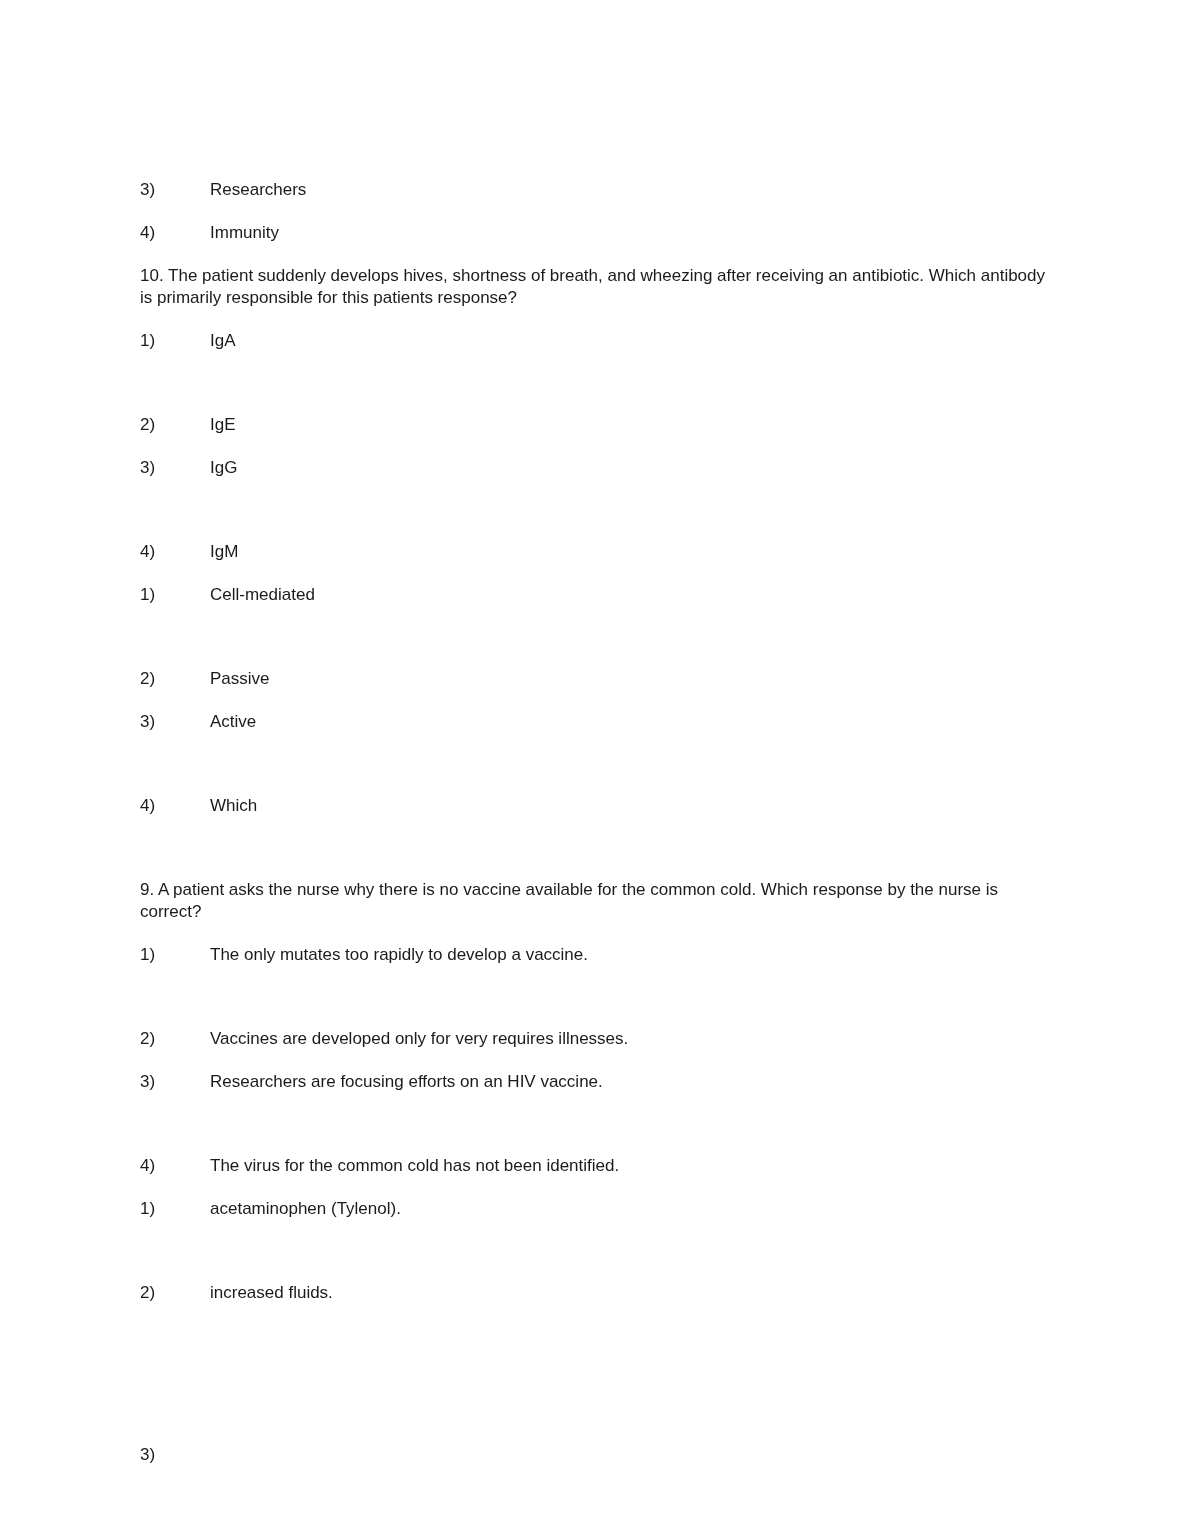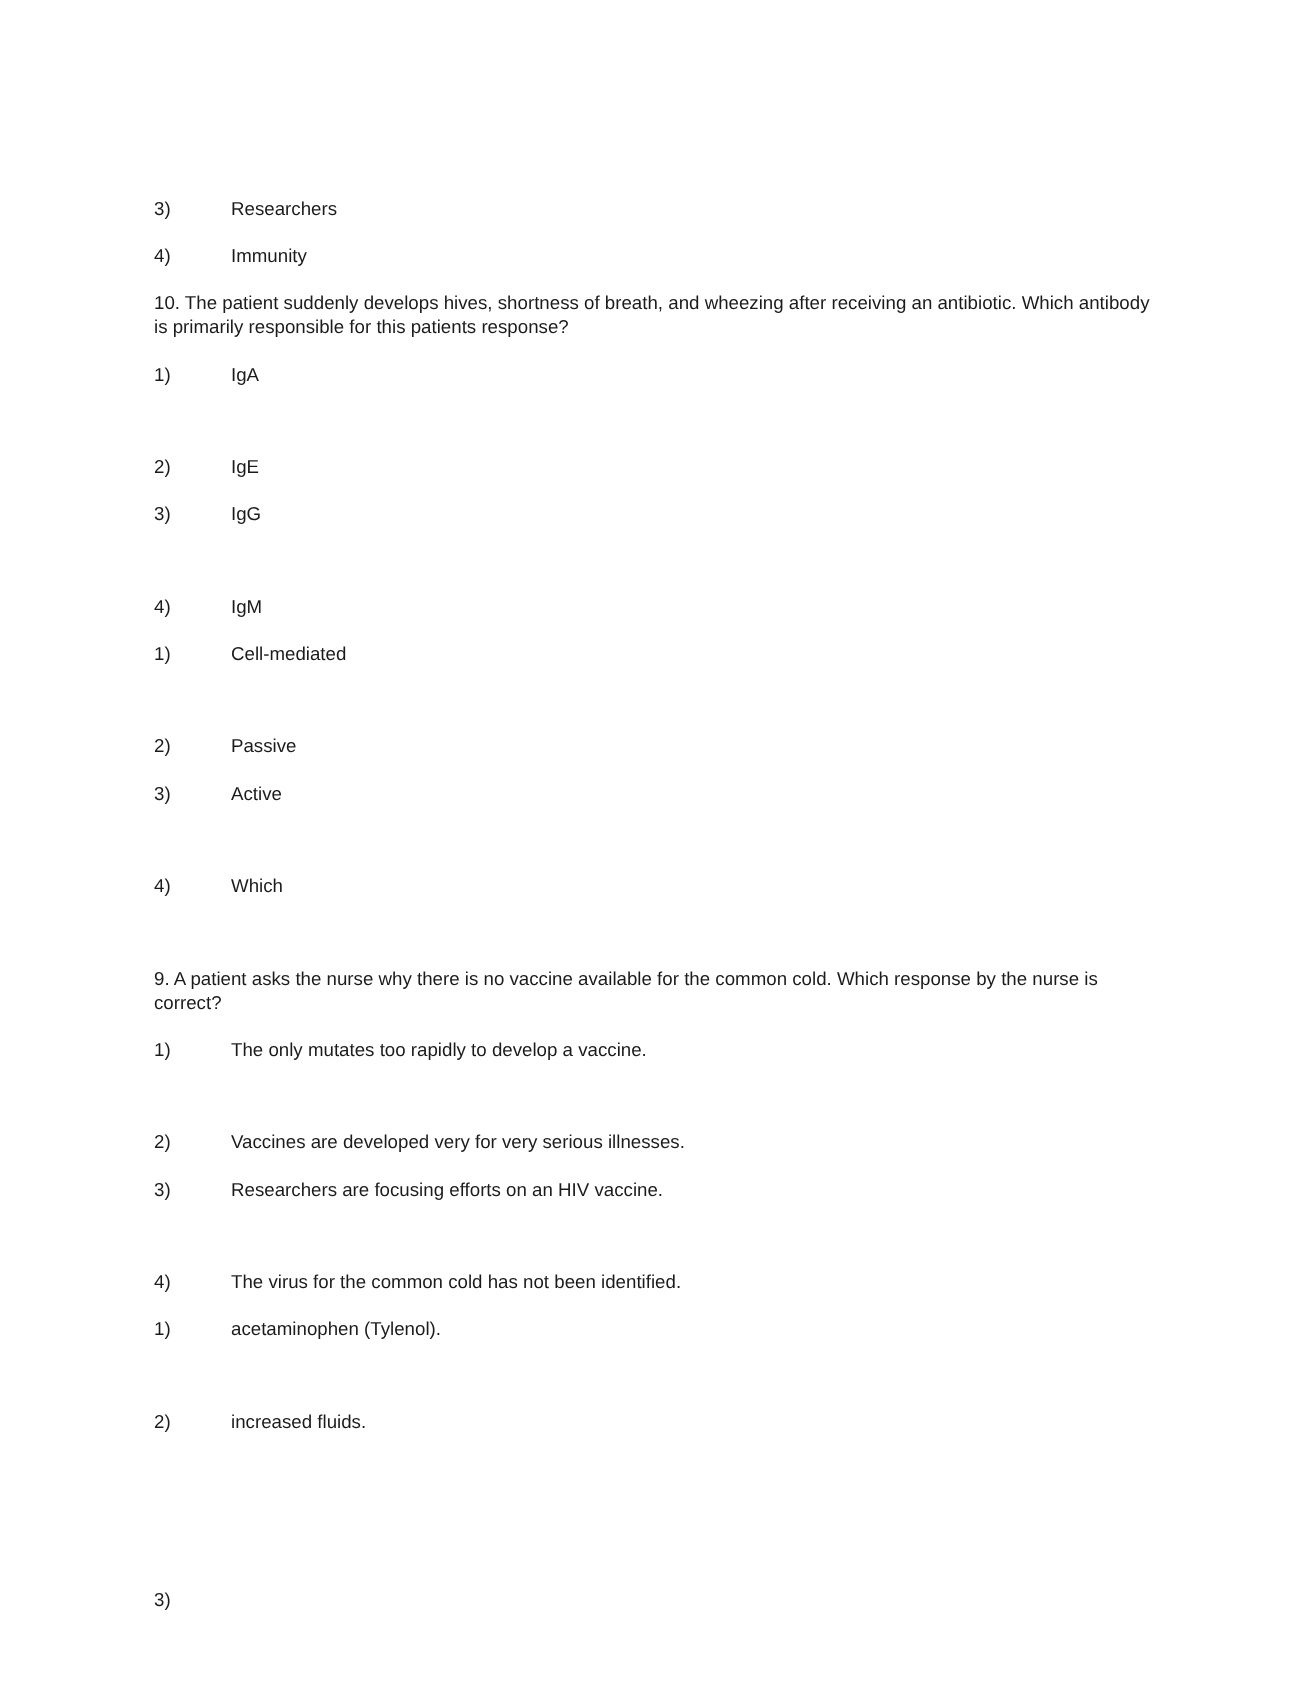--- a/index.html
+++ b/index.html
@@ -76,21 +76,21 @@
         <span class="num">4)</span>
         <span class="txt">Which</span>
       </div>
       <div class="row question gap-normal">9. A patient asks the nurse why there is no vaccine available for the common cold. Which response by the nurse is correct?</div>
       <div class="row option gap-large">
         <span class="num">1)</span>
         <span class="txt">The only mutates too rapidly to develop a vaccine.</span>
       </div>
       <div class="row option gap-normal">
         <span class="num">2)</span>
-        <span class="txt">Vaccines are developed very for very serious illnesses.</span>
+        <span class="txt">Vaccines are developed only for very requires illnesses.</span>
       </div>
       <div class="row option gap-large">
         <span class="num">3)</span>
         <span class="txt">Researchers are focusing efforts on an HIV vaccine.</span>
       </div>
       <div class="row option gap-normal">
         <span class="num">4)</span>
         <span class="txt">The virus for the common cold has not been identified.</span>
       </div>
       <div class="row option gap-large">

